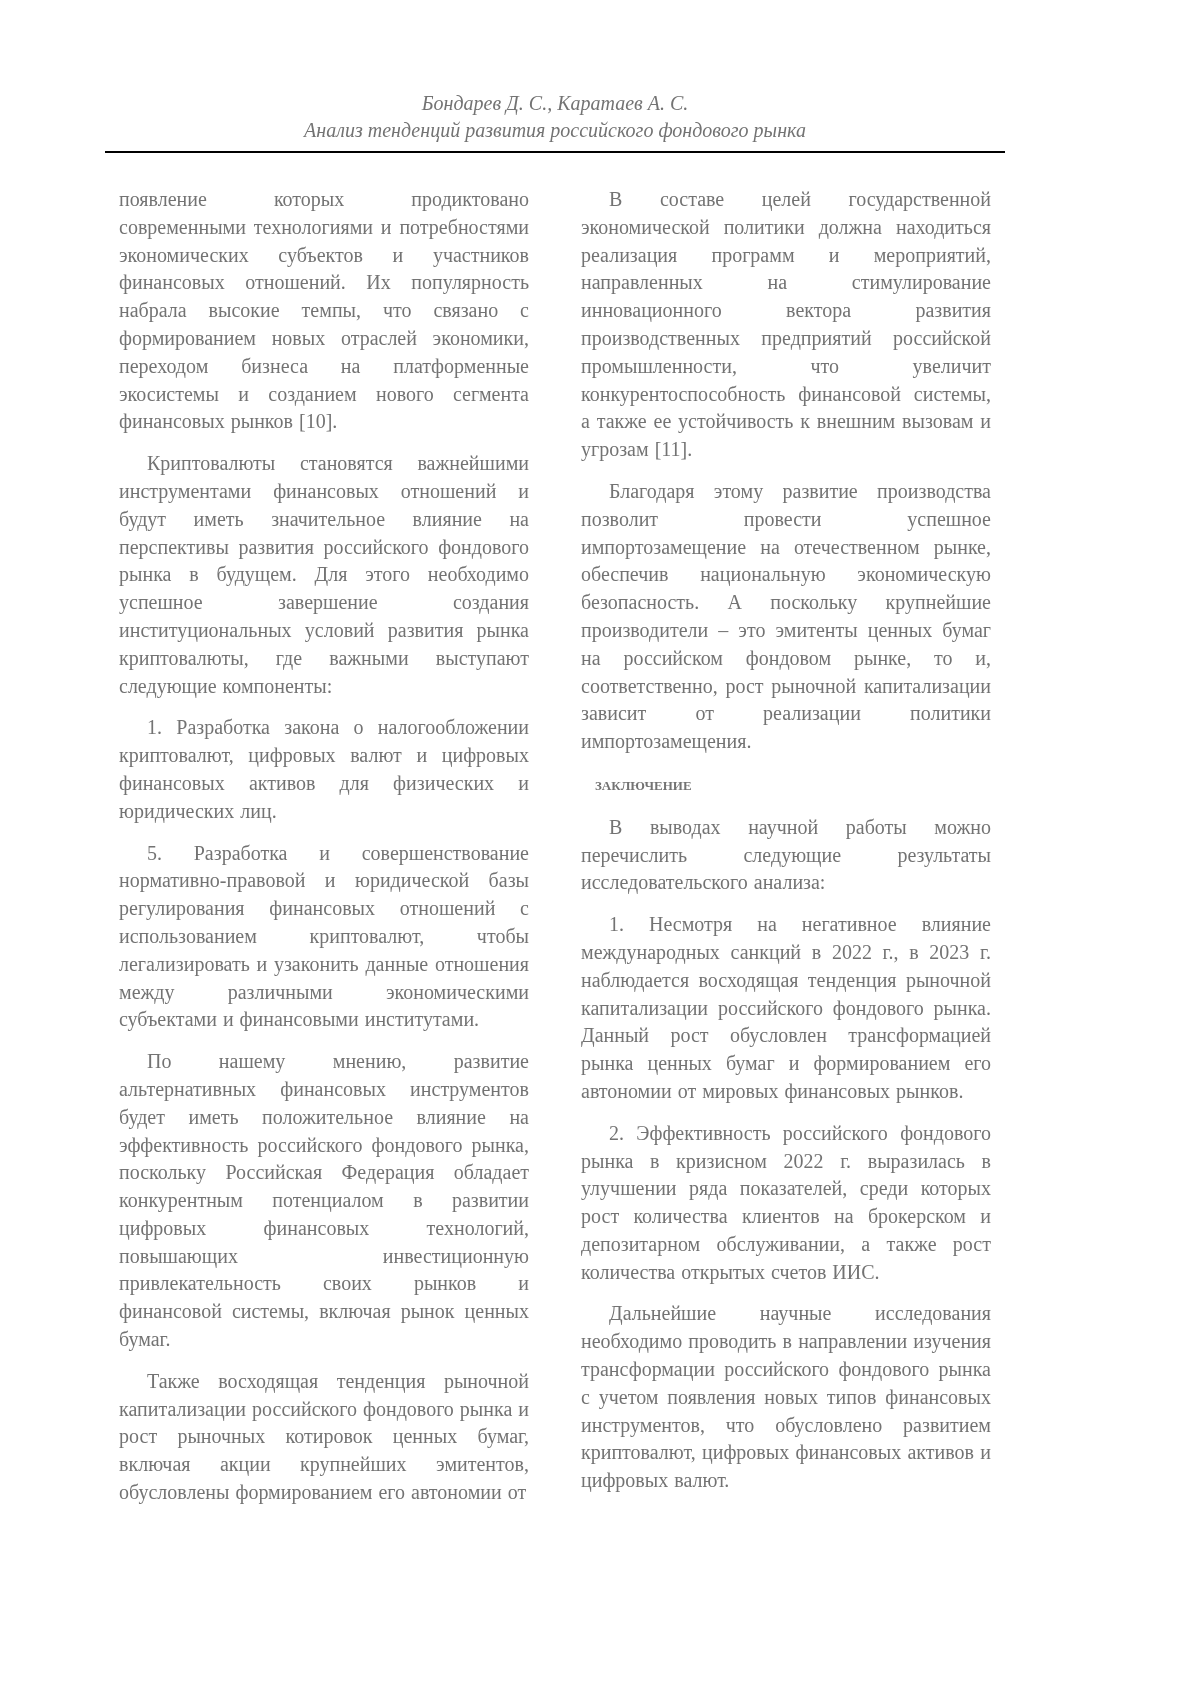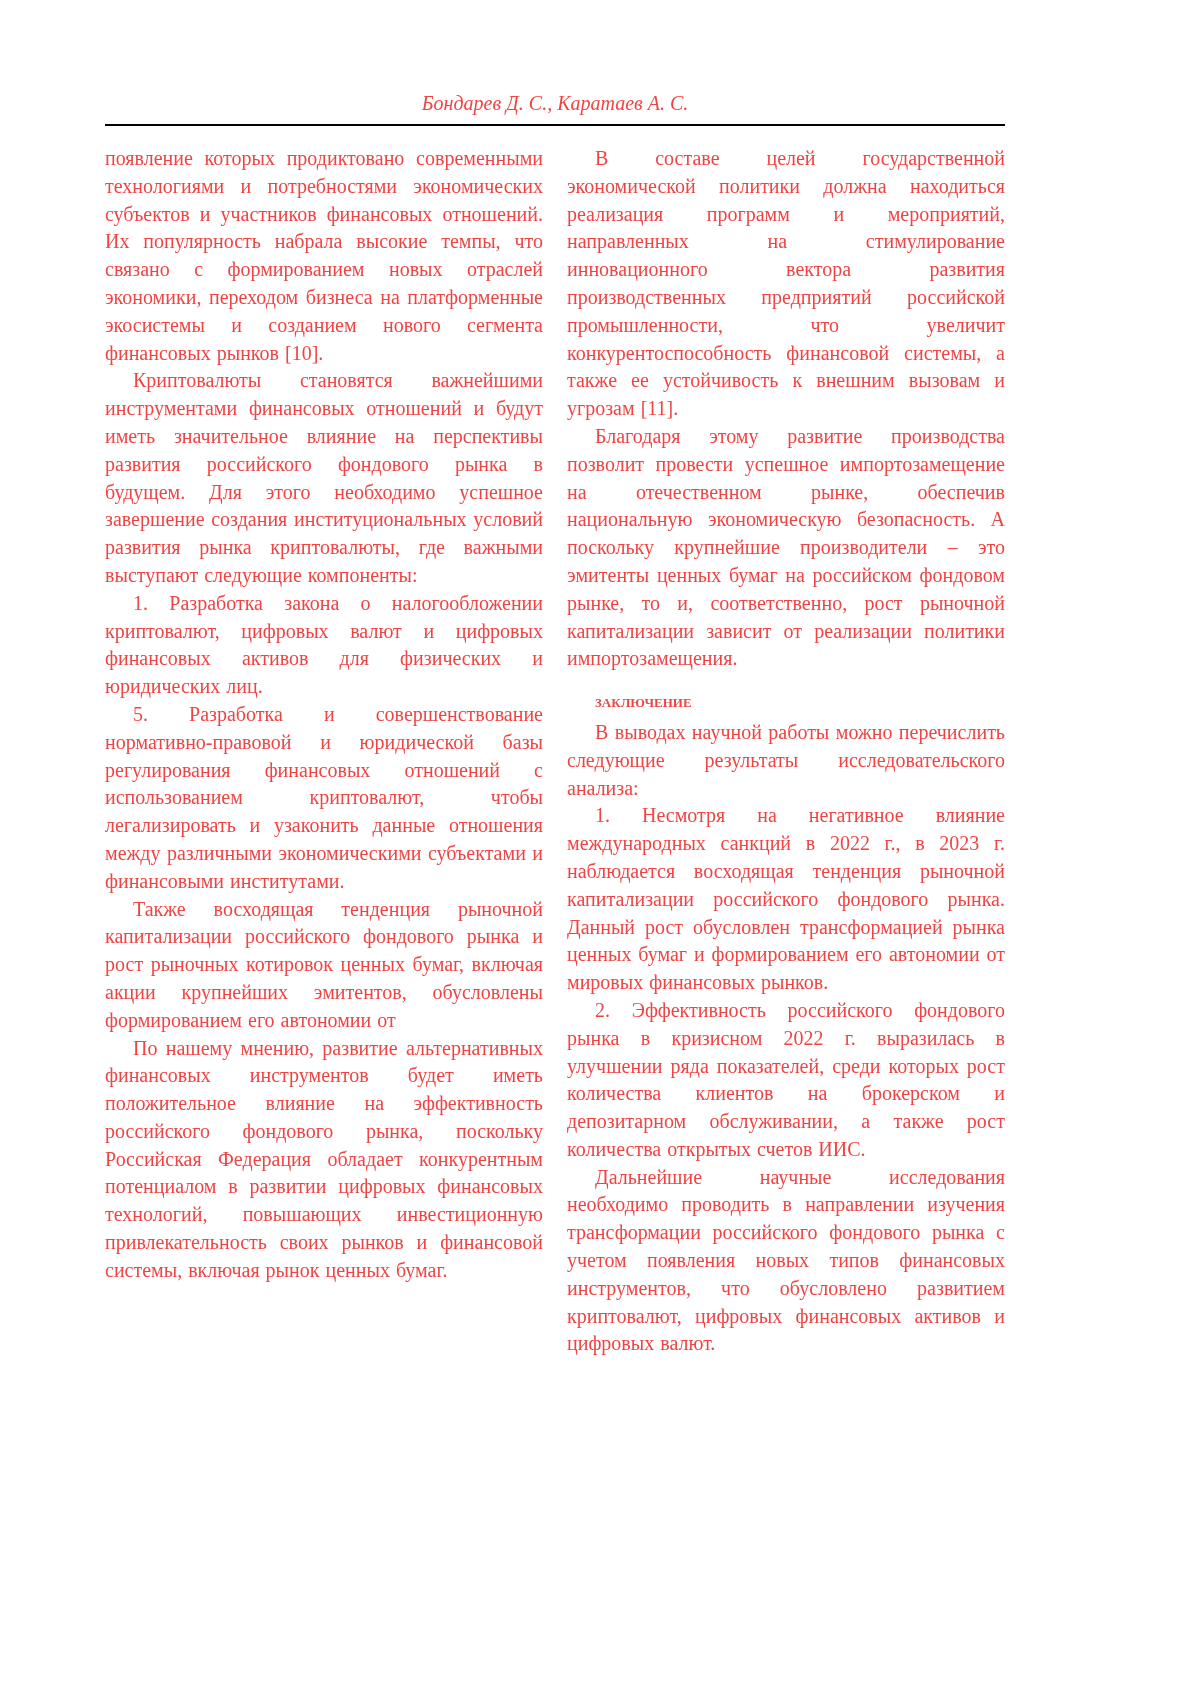--- a/index.html
+++ b/index.html
@@ -6,21 +6,21 @@
     margin: 0;
     padding: 0;
     background: #ffffff;
   }
   .page {
     position: relative;
     width: 1200px;
     height: 1697px;
     background: #ffffff;
     font-family: "Liberation Serif", "DejaVu Serif", serif;
-    color: #ef4444;
+    color: #737373;
     overflow: hidden;
   }
   .content {
     position: absolute;
     left: 105px;
     top: 90px;
     width: 900px;
   }
   .running-head {
     text-align: center;
@@ -38,21 +38,21 @@
     justify-content: space-between;
     margin-top: 19px;
     text-align: justify;
     hyphens: auto;
     -webkit-hyphens: auto;
   }
   .col {
     width: 438px;
   }
   .col p {
-    margin: 0;
+    margin: 14px;
     font-size: 20px;
     line-height: 27.8px;
     text-indent: 28px;
     word-spacing: 1px;
   }
   .col p.continuation {
     text-indent: 0;
   }
   .section-heading {
     margin: 16px 0 2px 0;
@@ -85,32 +85,33 @@
   }
 </style>
 </head>
 <body>
 
 <div class="page">
   <div class="content">
 
     <header>
       <div class="running-head">Бондарев Д. С., Каратаев А. С.</div>
+      <div class="running-head">Анализ тенденций развития российского фондового рынка</div>
       <hr class="header-rule">
     </header>
 
     <main class="columns">
 
       <section class="col">
         <p class="continuation">появление которых продиктовано современными технологиями и потребностями экономических субъектов и участников финансовых отношений. Их популярность набрала высокие темпы, что связано с формированием новых отраслей экономики, переходом бизнеса на платформенные экосистемы и созданием нового сегмента финансовых рынков [10].</p>
         <p>Криптовалюты становятся важнейшими инструментами финансовых отношений и будут иметь значительное влияние на перспективы развития российского фондового рынка в будущем. Для этого необходимо успешное завершение создания институциональных условий развития рынка криптовалюты, где важными выступают следующие компоненты:</p>
         <p>1. Разработка закона о налогообложении криптовалют, цифровых валют и цифровых финансовых активов для физических и юридических лиц.</p>
         <p>5. Разработка и совершенствование нормативно-правовой и юридической базы регулирования финансовых отношений с использованием криптовалют, чтобы легализировать и узаконить данные отношения между различными экономическими субъектами и финансовыми институтами.</p>
+        <p>По нашему мнению, развитие альтернативных финансовых инструментов будет иметь положительное влияние на эффективность российского фондового рынка, поскольку Российская Федерация обладает конкурентным потенциалом в развитии цифровых финансовых технологий, повышающих инвестиционную привлекательность своих рынков и финансовой системы, включая рынок ценных бумаг.</p>
         <p>Также восходящая тенденция рыночной капитализации российского фондового рынка и рост рыночных котировок ценных бумаг, включая акции крупнейших эмитентов, обусловлены формированием его автономии от</p>
-        <p>По нашему мнению, развитие альтернативных финансовых инструментов будет иметь положительное влияние на эффективность российского фондового рынка, поскольку Российская Федерация обладает конкурентным потенциалом в развитии цифровых финансовых технологий, повышающих инвестиционную привлекательность своих рынков и финансовой системы, включая рынок ценных бумаг.</p>
       </section>
 
       <section class="col">
         <p>В составе целей государственной экономической политики должна находиться реализация программ и мероприятий, направленных на стимулирование инновационного вектора развития производственных предприятий российской промышленности, что увеличит конкурентоспособность финансовой системы, а также ее устойчивость к внешним вызовам и угрозам [11].</p>
         <p>Благодаря этому развитие производства позволит провести успешное импортозамещение на отечественном рынке, обеспечив национальную экономическую безопасность. А поскольку крупнейшие производители – это эмитенты ценных бумаг на российском фондовом рынке, то и, соответственно, рост рыночной капитализации зависит от реализации политики импортозамещения.</p>
         <h2 class="section-heading">ЗАКЛЮЧЕНИЕ</h2>
         <p>В выводах научной работы можно перечислить следующие результаты исследовательского анализа:</p>
         <p>1. Несмотря на негативное влияние международных санкций в 2022 г., в 2023 г. наблюдается восходящая тенденция рыночной капитализации российского фондового рынка. Данный рост обусловлен трансформацией рынка ценных бумаг и формированием его автономии от мировых финансовых рынков.</p>
         <p>2. Эффективность российского фондового рынка в кризисном 2022 г. выразилась в улучшении ряда показателей, среди которых рост количества клиентов на брокерском и депозитарном обслуживании, а также рост количества открытых счетов ИИС.</p>
         <p>Дальнейшие научные исследования необходимо проводить в направлении изучения трансформации российского фондового рынка с учетом появления новых типов финансовых инструментов, что обусловлено развитием криптовалют, цифровых финансовых активов и цифровых валют.</p>

